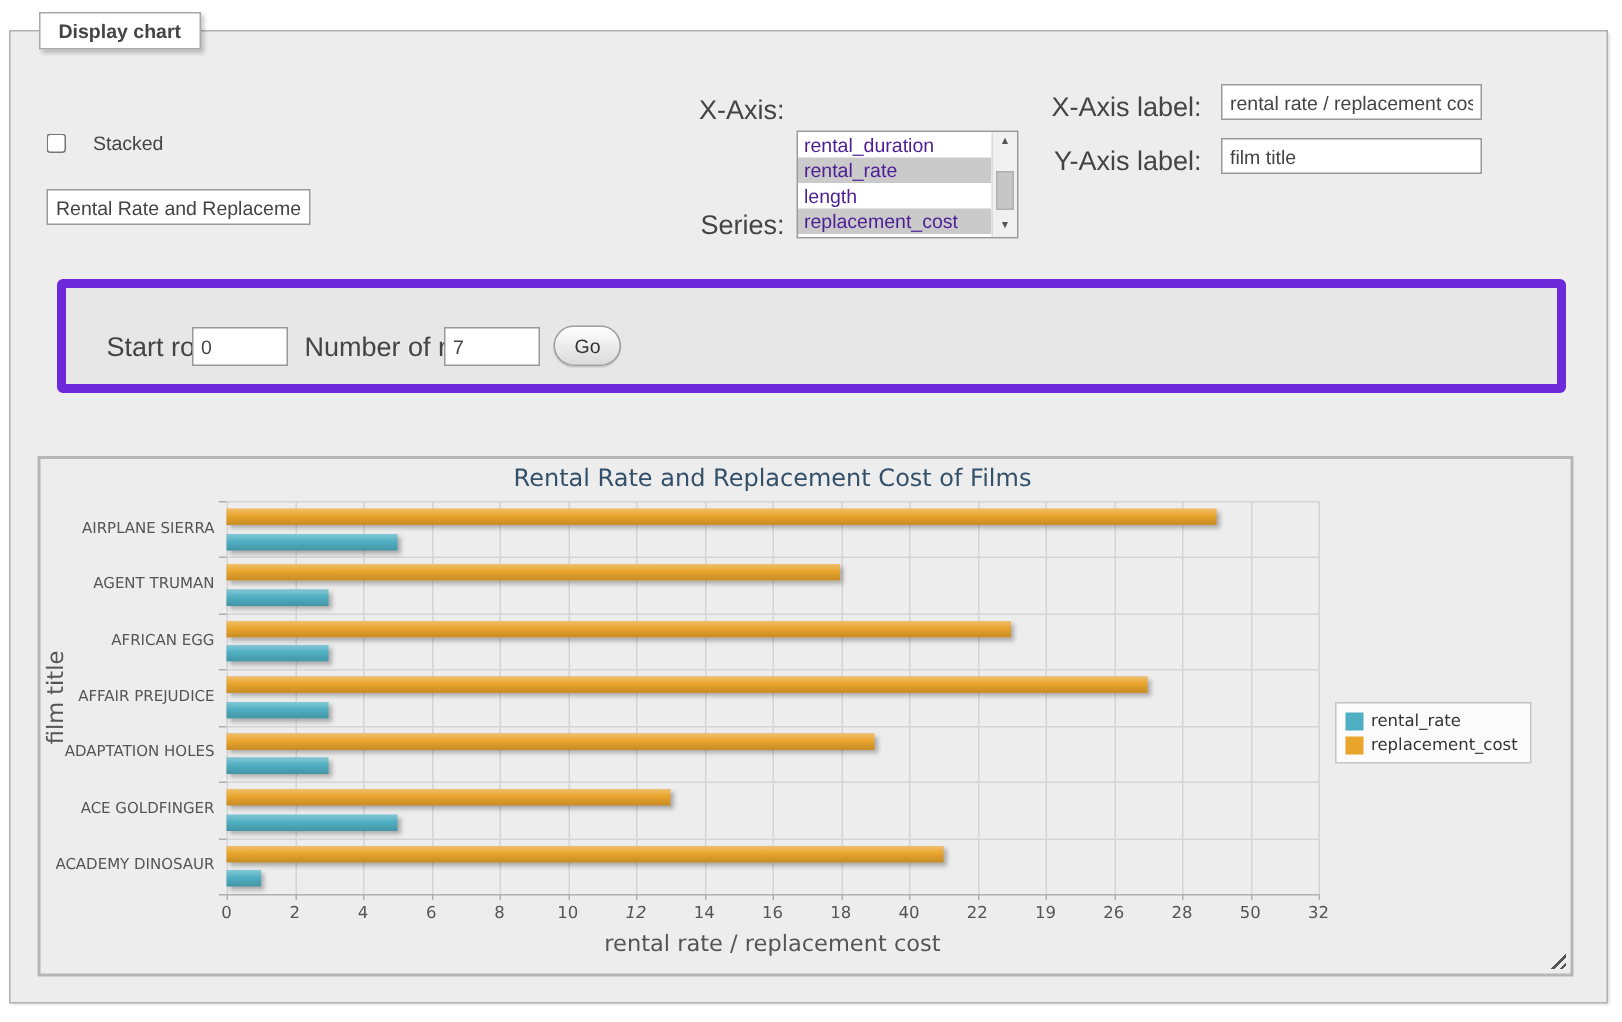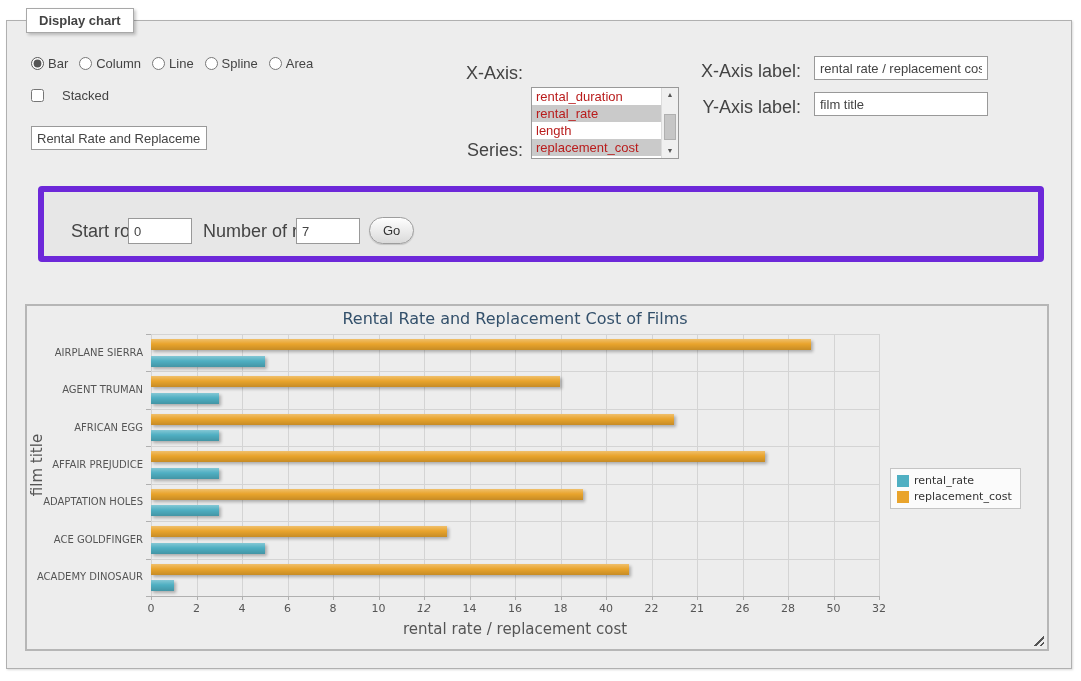--- a/index.html
+++ b/index.html
@@ -32,21 +32,21 @@
   .ylabel-lbl  { right:270px; top:76px; }
 
   .select { position:absolute; left:524px; top:36px; width:153px; height:26px; background:#fff;
             border:1px solid #999; font-size:13px; display:flex; align-items:center;
             padding:0 6px; justify-content:space-between; }
   .select .arrow { font-size:9px; color:#222; }
 
   .series-list { position:absolute; left:524px; top:66px; width:148px; height:72px; background:#fff;
                  border:1px solid #999; display:flex; overflow:hidden; }
   .series-options { flex:1; }
-  .series-options .opt { height:17px; line-height:17px; padding-left:4px; font-size:13px; color:#b91c1c;
+  .series-options .opt { height:17px; line-height:17px; padding-left:4px; font-size:13px; color:#4c1d95;
                          white-space:nowrap; overflow:hidden; }
   .series-options .opt.sel { background:#cacaca; }
   .sb { width:17px; background:#f0f0f0; border-left:1px solid #dcdcdc; position:relative; }
   .sb .up, .sb .dn { position:absolute; left:0; width:100%; height:14px; font-size:7px; color:#555;
                      text-align:center; line-height:14px; }
   .sb .up { top:0; } .sb .dn { bottom:0; }
   .sb .thumb { position:absolute; left:2px; width:12px; top:26px; height:26px; background:#c6c6c6;
                border:1px solid #b0b0b0; }
 
   .xlabel-input { position:absolute; left:807px; top:35px; width:174px; height:24px; }
@@ -91,42 +91,20 @@
       background:repeating-linear-gradient(135deg,#555 0 1.5px,transparent 1.5px 4.2px);
       clip-path:polygon(100% 0,100% 100%,0 100%); cursor:se-resize; }
 </style>
 </head>
 <body>
 
 <div class="stage">
   <div class="fieldset">
     <div class="fs-legend">Display chart</div>
 
-    <div class="radio-row" id="chartTypes">
-        <label>
-          <input type="radio" name="ctype" checked="" style="">
-          <span>Bar</span>
-        </label>
-        <label>
-          <input type="radio" name="ctype" style="">
-          <span>Column</span>
-        </label>
-        <label>
-          <input type="radio" name="ctype" style="">
-          <span>Line</span>
-        </label>
-        <label>
-          <input type="radio" name="ctype" style="">
-          <span>Spline</span>
-        </label>
-        <label>
-          <input type="radio" name="ctype" style="">
-          <span>Area</span>
-        </label>
-      </div>
 
     <label class="stacked">
       <input type="checkbox" id="stackedCb" style="">
       <span>Stacked</span>
     </label>
 
     <input class="txt title-input" value="Rental Rate and Replacement Cost of Films" style="">
 
     <div class="lbl x-axis-lbl">X-Axis:</div>
 
@@ -194,21 +172,21 @@
           <div class="xt" style="left: 409.5px;"></div>
           <div class="xl" style="left: 394.5px;">18</div>
           <div class="gv" style="left: 455px;"></div>
           <div class="xt" style="left: 455px;"></div>
           <div class="xl" style="left: 440px;">40</div>
           <div class="gv" style="left: 500.5px;"></div>
           <div class="xt" style="left: 500.5px;"></div>
           <div class="xl" style="left: 485.5px;">22</div>
           <div class="gv" style="left: 546px;"></div>
           <div class="xt" style="left: 546px;"></div>
-          <div class="xl" style="left: 531px;">21</div>
+          <div class="xl" style="left: 531px;">19</div>
           <div class="gv" style="left: 591.5px;"></div>
           <div class="xt" style="left: 591.5px;"></div>
           <div class="xl" style="left: 576.5px;">26</div>
           <div class="gv" style="left: 637px;"></div>
           <div class="xt" style="left: 637px;"></div>
           <div class="xl" style="left: 622px;">28</div>
           <div class="gv" style="left: 682.5px;"></div>
           <div class="xt" style="left: 682.5px;"></div>
           <div class="xl" style="left: 667.5px;">50</div>
           <div class="gv" style="left: 728px;"></div>

